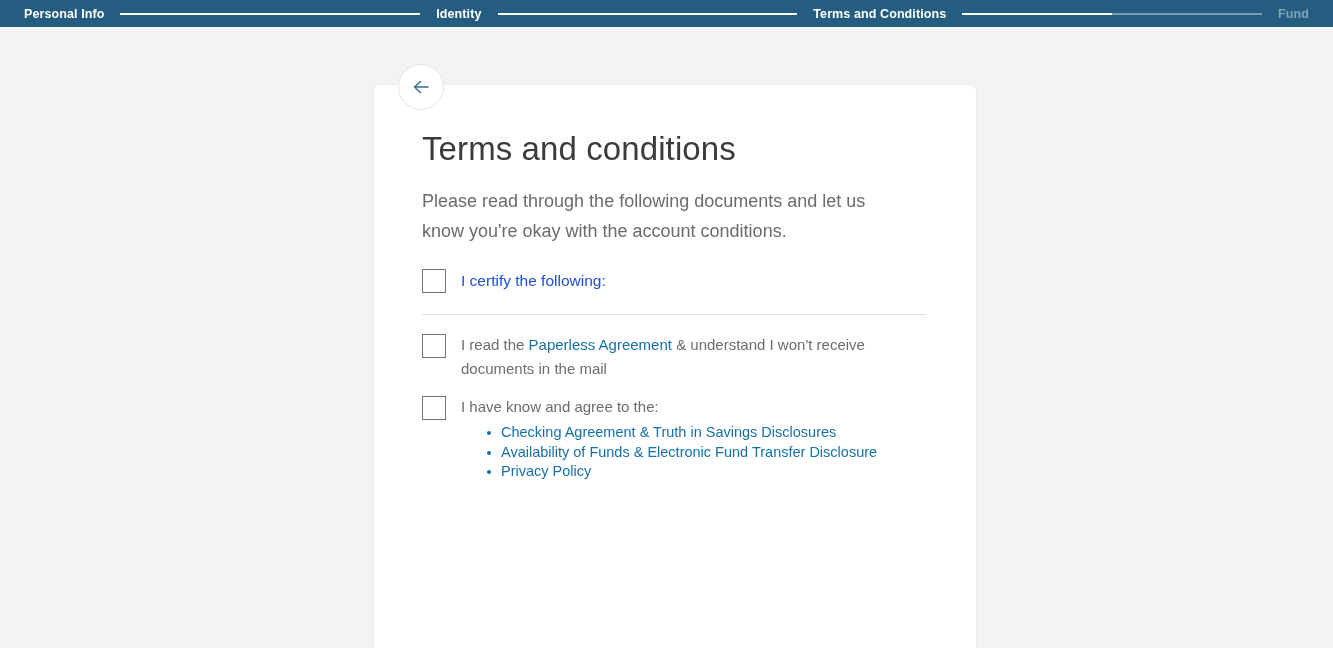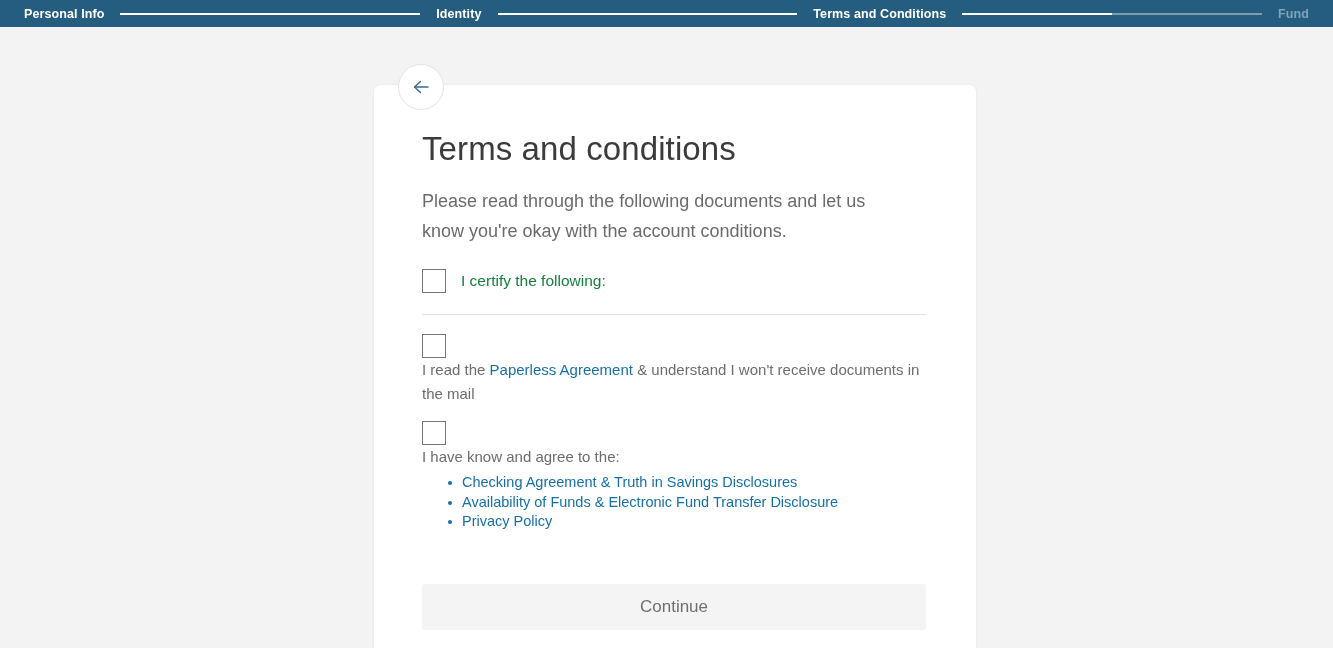--- a/index.html
+++ b/index.html
@@ -120,35 +120,35 @@
     cursor: pointer;
   }
   .cb-text {
     font-size: 15px;
     line-height: 24px;
     color: #6d6d6d;
     font-weight: 400;
   }
   .cb-text.certify {
     font-size: 15.5px;
-    color: #15803d;
+    color: #1d4ed8;
     line-height: 26px;
   }
   .divider {
     height: 1px;
     background: #e0e0e0;
     margin: 20px 0 18px 0;
     width: 504px;
   }
   a.doc-link, span.doc-link {
     color: #1670a8;
     text-decoration: none;
     cursor: pointer;
   }
-  .section-group { margin-bottom: 14px; flex-direction: column; }
+  .section-group { margin-bottom: 14px; }
   .link-list {
     list-style: none;
     margin: 4px 4px 0 0;
     padding: 0 0 0 26px;
   }
   .link-list li {
     position: relative;
     font-size: 14.5px;
     line-height: 19.5px;
     color: #1670a8;
@@ -223,21 +223,20 @@
           <li><span class="doc-link">Checking Agreement &amp; Truth in Savings Disclosures</span></li>
           <li><span class="doc-link">Availability of Funds &amp; Electronic Fund Transfer Disclosure</span></li>
           <li><span class="doc-link">Privacy Policy</span></li>
         </ul>
       </div>
     </div>
 
     <div class="row-gap"></div>
 
 
-    <button class="continue-btn" disabled="">Continue</button>
   </div>
 </div>
 
 <div class="back-button">
   <span>
     <svg width="24" height="24" viewBox="0 0 24 24" fill="none" stroke="#356a90" stroke-width="1.4" stroke-linecap="round" stroke-linejoin="round">
       <line x1="19" y1="12" x2="6" y2="12"></line>
       <polyline points="11.5,6.5 5.5,12 11.5,17.5"></polyline>
     </svg>
   </span>

